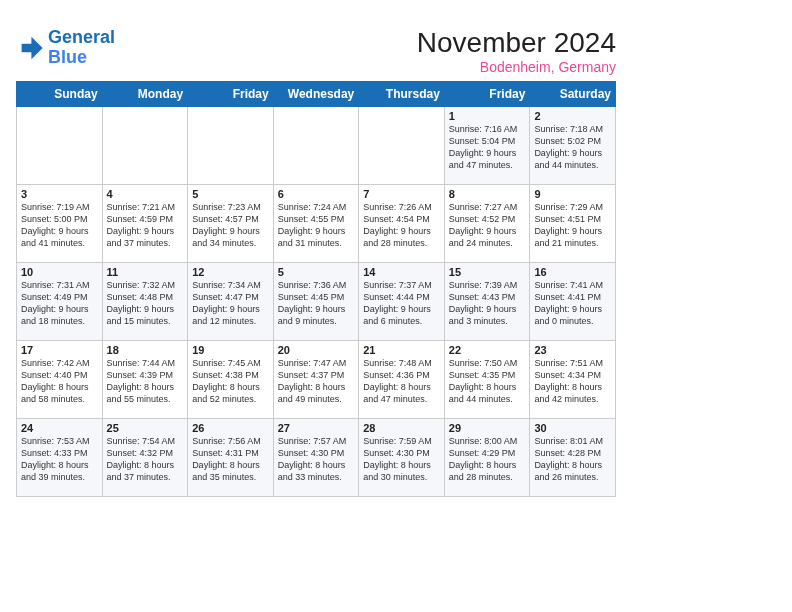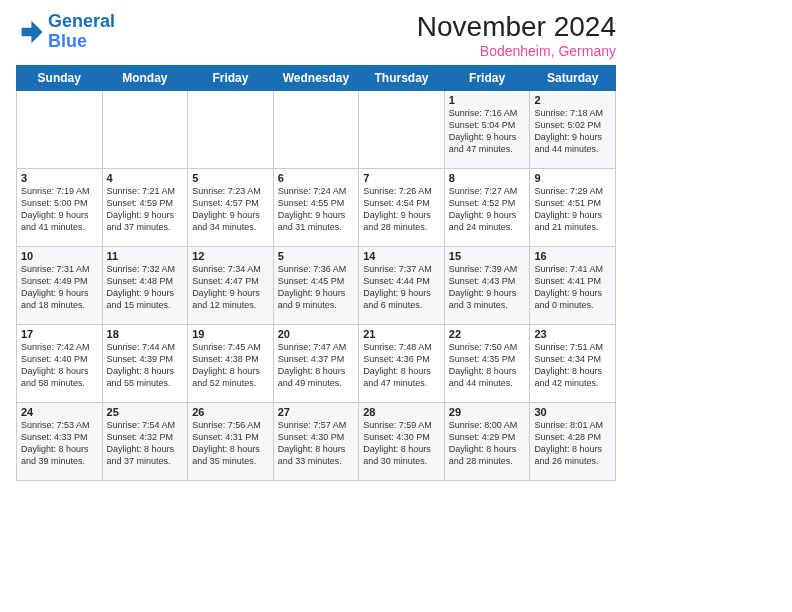--- a/index.html
+++ b/index.html
@@ -5,21 +5,21 @@
     * { box-sizing: border-box; margin: 0; padding: 0; }
     body {
       font-family: Arial, sans-serif;
       background: #fff;
       width: 792px;
       height: 612px;
       overflow: hidden;
     }
     .page {
       width: 632px;
-      padding: 12px 16px 8px 16px;
+      padding: 28px 16px 8px 16px;
     }
     .header {
       display: flex;
       align-items: flex-start;
       justify-content: space-between;
       margin-bottom: 6px;
     }
     .logo {
       display: flex;
       align-items: center;
@@ -55,21 +55,21 @@
       width: 100%;
       border-collapse: collapse;
       table-layout: fixed;
     }
     thead tr th {
       background-color: #1a6eb5;
       color: #fff;
       font-size: 12px;
       font-weight: bold;
       padding: 5px 4px;
-      text-align: center;
+      text-align: right;
       border: 1px solid #1a6eb5;
     }
     tbody tr td {
       border: 1px solid #ccc;
       vertical-align: top;
       padding: 3px 4px;
       font-size: 9.5px;
       color: #222;
       height: 78px;
       background: #fff;

